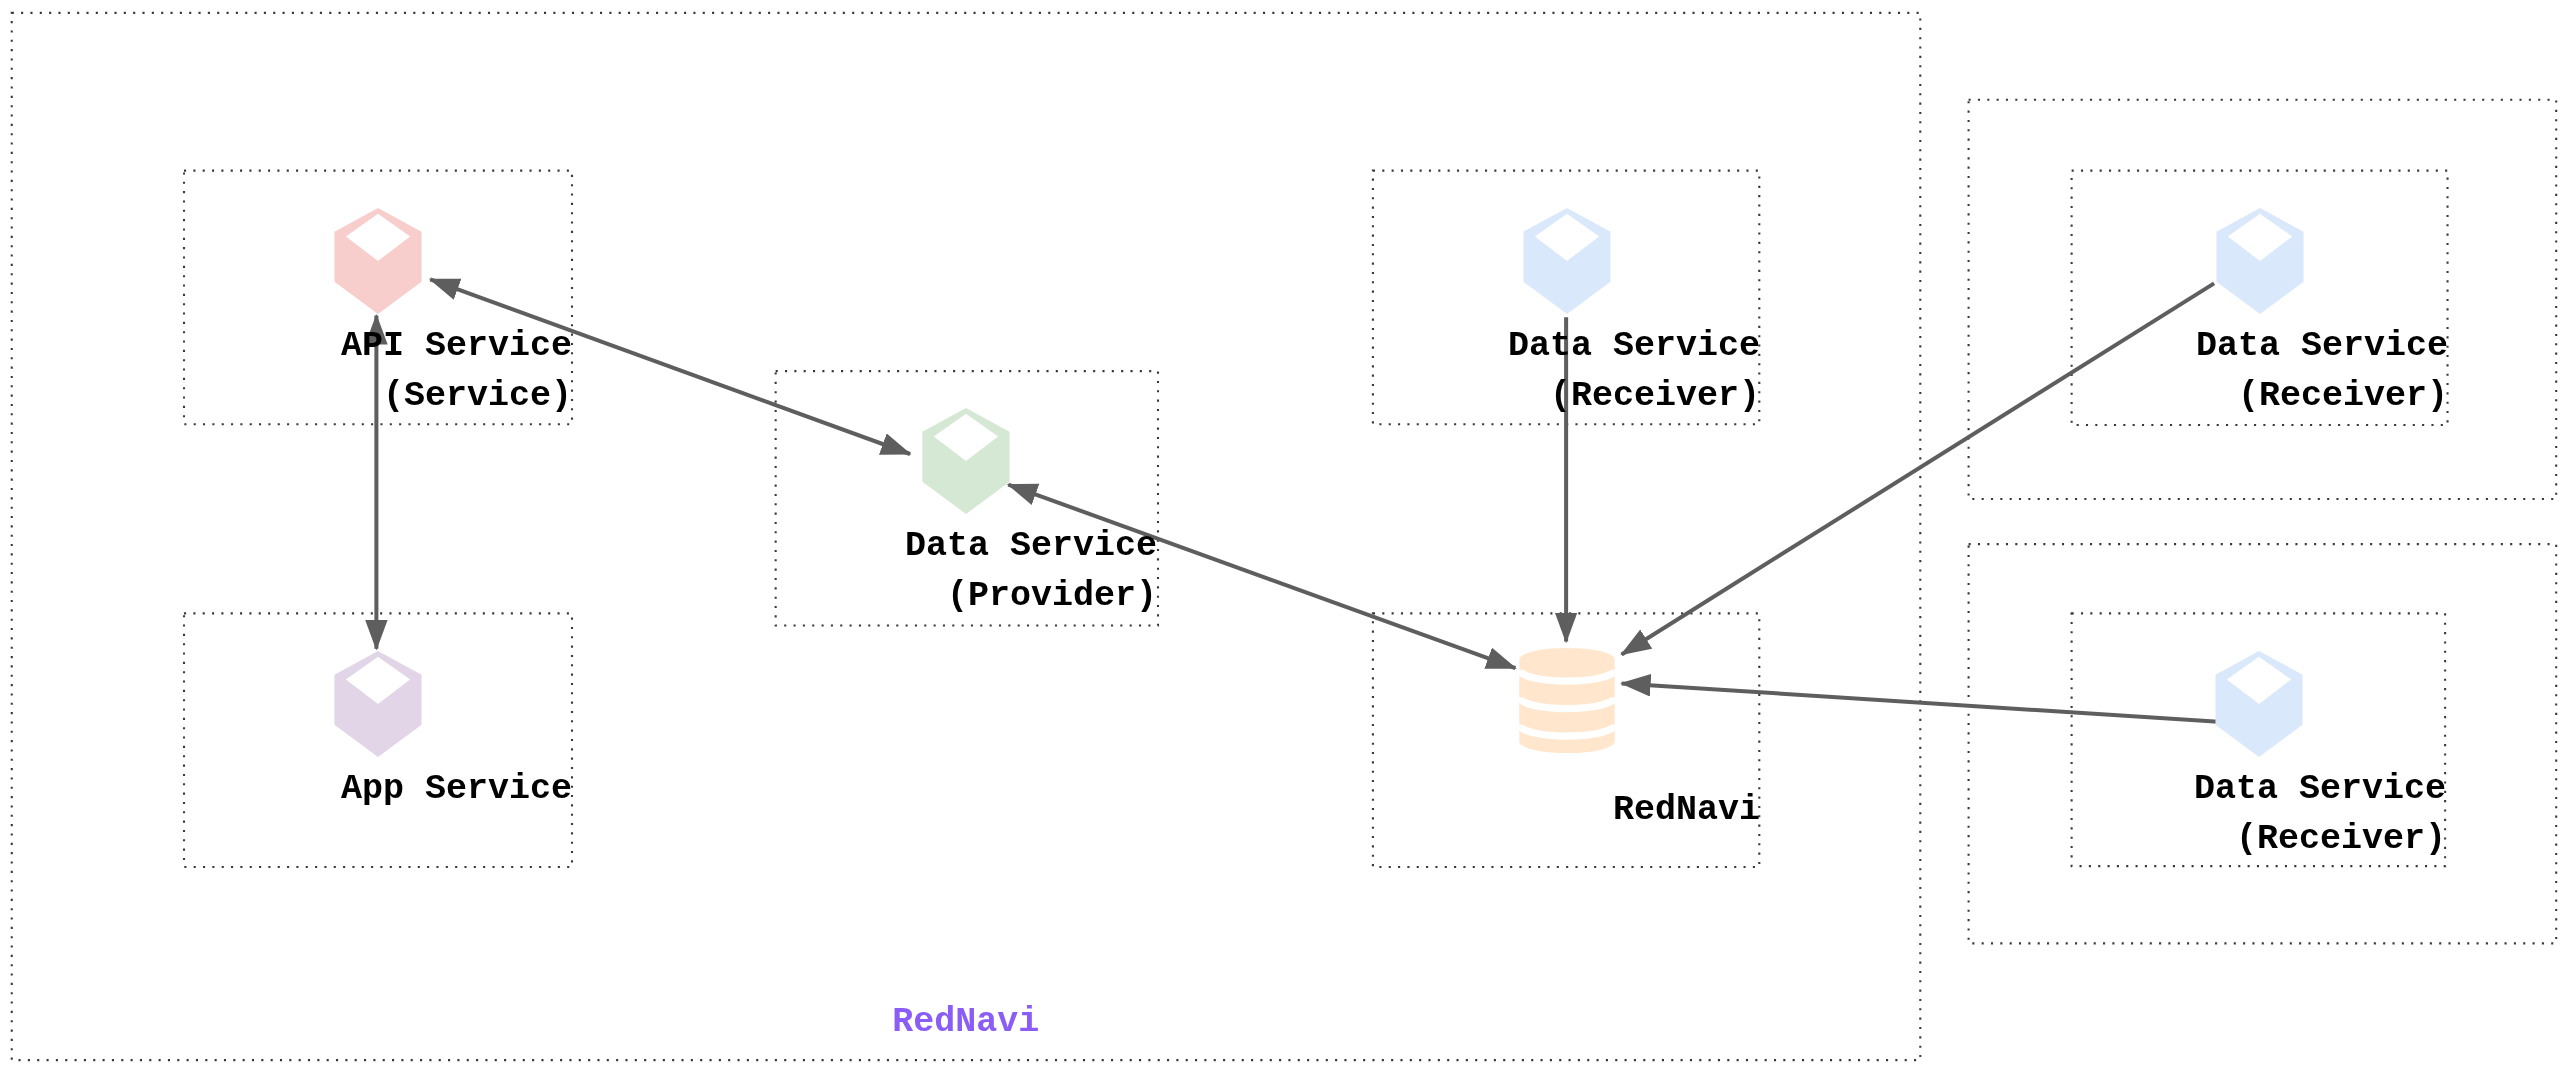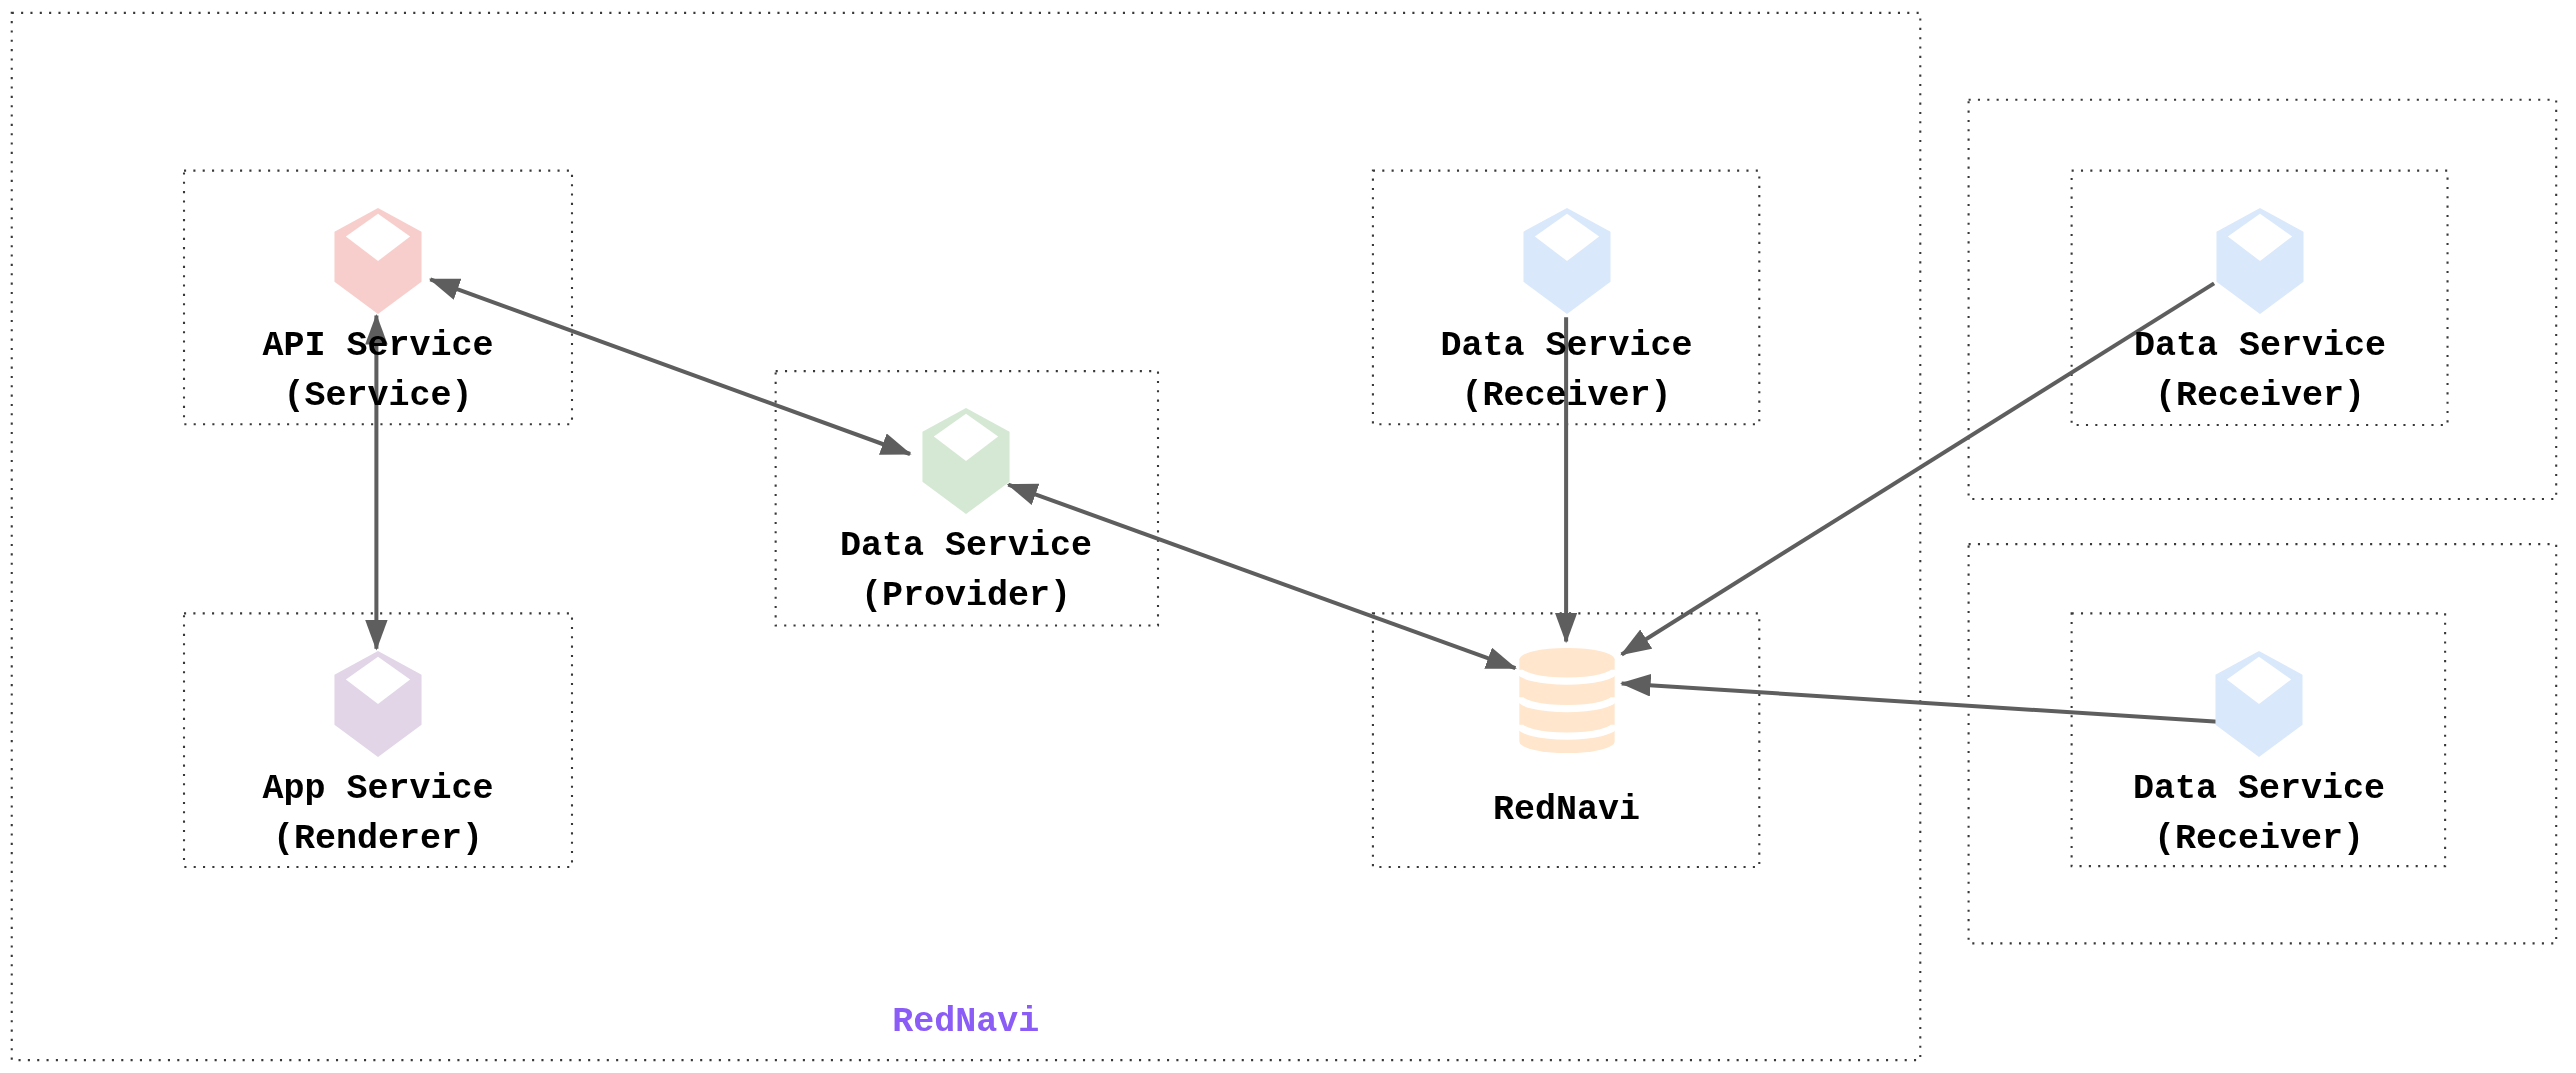--- a/index.html
+++ b/index.html
@@ -9,21 +9,21 @@
     background:#ffffff;
     font-family:"Liberation Mono","DejaVu Sans Mono",monospace;
     overflow:hidden;
   }
   #edge-layer{position:absolute;left:0;top:0;width:2576px;height:1073px;}
   .node{position:absolute;}
   .node .icon{position:absolute;left:50%;transform:translateX(-50%);top:37px;width:98px;height:106px;}
   .node .icon.db{top:34px;width:97px;height:105px;}
   .label-line{
     position:absolute;left:0;width:100%;
-    text-align:center;
+    text-align:right;
     font-size:35px;font-weight:bold;color:#000000;
     line-height:35px;white-space:nowrap;
   }
   .title{top:158px;}
   .subtitle{top:208px;}
   .db-title{top:179px;}
   .container-label{
     position:absolute;left:0;bottom:21px;width:100%;
     text-align:center;
     font-size:35px;font-weight:bold;color:#8b5cf6;line-height:35px;
@@ -76,21 +76,20 @@
     <div class="label-line title">API Service</div>
     <div class="label-line subtitle">(Service)</div>
   </div>
 
   <div class="node" style="left:184px;top:614px;width:388px;height:254px;">
     <svg class="icon" viewBox="0 0 100 112">
       <path d="M50 0 L96 25 L96 78 L50 112 L4 78 L4 25 Z" fill="#e1d5e7"></path>
       <path d="M50 6 L84 30 L50 56 L16 30 Z" fill="#ffffff"></path>
     </svg>
     <div class="label-line title">App Service</div>
-    <div class="label-line subtitle">(Renderer)</div>
   </div>
 
   <div class="node" style="left:775px;top:371px;width:382px;height:254px;">
     <svg class="icon" viewBox="0 0 100 112">
       <path d="M50 0 L96 25 L96 78 L50 112 L4 78 L4 25 Z" fill="#d5e8d4"></path>
       <path d="M50 6 L84 30 L50 56 L16 30 Z" fill="#ffffff"></path>
     </svg>
     <div class="label-line title">Data Service</div>
     <div class="label-line subtitle">(Provider)</div>
   </div>

